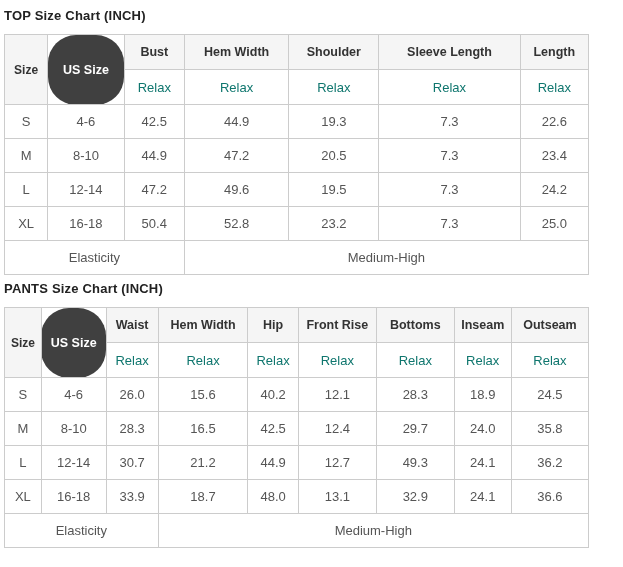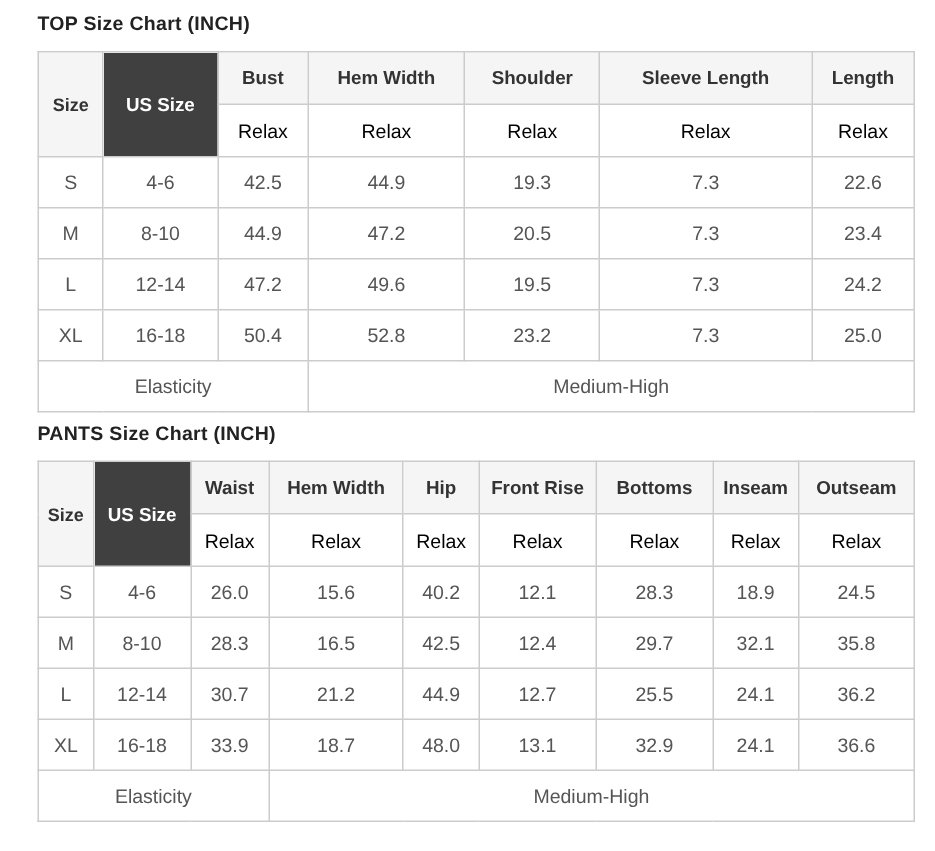--- a/index.html
+++ b/index.html
@@ -5,21 +5,21 @@
   html, body {
     margin: 0;
     padding: 0;
     background: #ffffff;
     font-family: "Liberation Sans", "DejaVu Sans", sans-serif;
   }
   .page {
     width: 623px;
     height: 567px;
     box-sizing: border-box;
-    padding: 8px 0 0 25px;
+    padding: 8px 0 0 4px;
     background: #ffffff;
     overflow: hidden;
   }
   .chart-title {
     font-size: 13px;
     font-weight: bold;
     color: #222222;
     margin: 0 0 11px 0;
     letter-spacing: 0.2px;
   }
@@ -51,32 +51,33 @@
     background: #f5f5f5;
     font-weight: bold;
     color: #333333;
     font-size: 12px;
   }
   .size-table th.us-size-head {
     background: #404040;
     color: #ffffff;
     font-weight: bold;
     font-size: 12.5px;
+    border-radius: 28px;
   }
   .size-table th.measure-head {
     background: #f5f5f5;
     font-weight: bold;
     color: #333333;
     font-size: 12.5px;
     text-align: center;
   }
   .size-table th.relax-cell {
     background: #ffffff;
     font-weight: normal;
-    color: #000000;
+    color: #0f766e;
   }
   .size-table tbody th {
     font-weight: normal;
     background: #ffffff;
   }
   .size-table tfoot td {
     background: #ffffff;
   }
 </style>
 </head>
@@ -209,31 +210,31 @@
         <td>24.5</td>
       </tr>
       <tr>
         <th>M</th>
         <td>8-10</td>
         <td>28.3</td>
         <td>16.5</td>
         <td>42.5</td>
         <td>12.4</td>
         <td>29.7</td>
-        <td>32.1</td>
+        <td>24.0</td>
         <td>35.8</td>
       </tr>
       <tr>
         <th>L</th>
         <td>12-14</td>
         <td>30.7</td>
         <td>21.2</td>
         <td>44.9</td>
         <td>12.7</td>
-        <td>25.5</td>
+        <td>49.3</td>
         <td>24.1</td>
         <td>36.2</td>
       </tr>
       <tr>
         <th>XL</th>
         <td>16-18</td>
         <td>33.9</td>
         <td>18.7</td>
         <td>48.0</td>
         <td>13.1</td>

